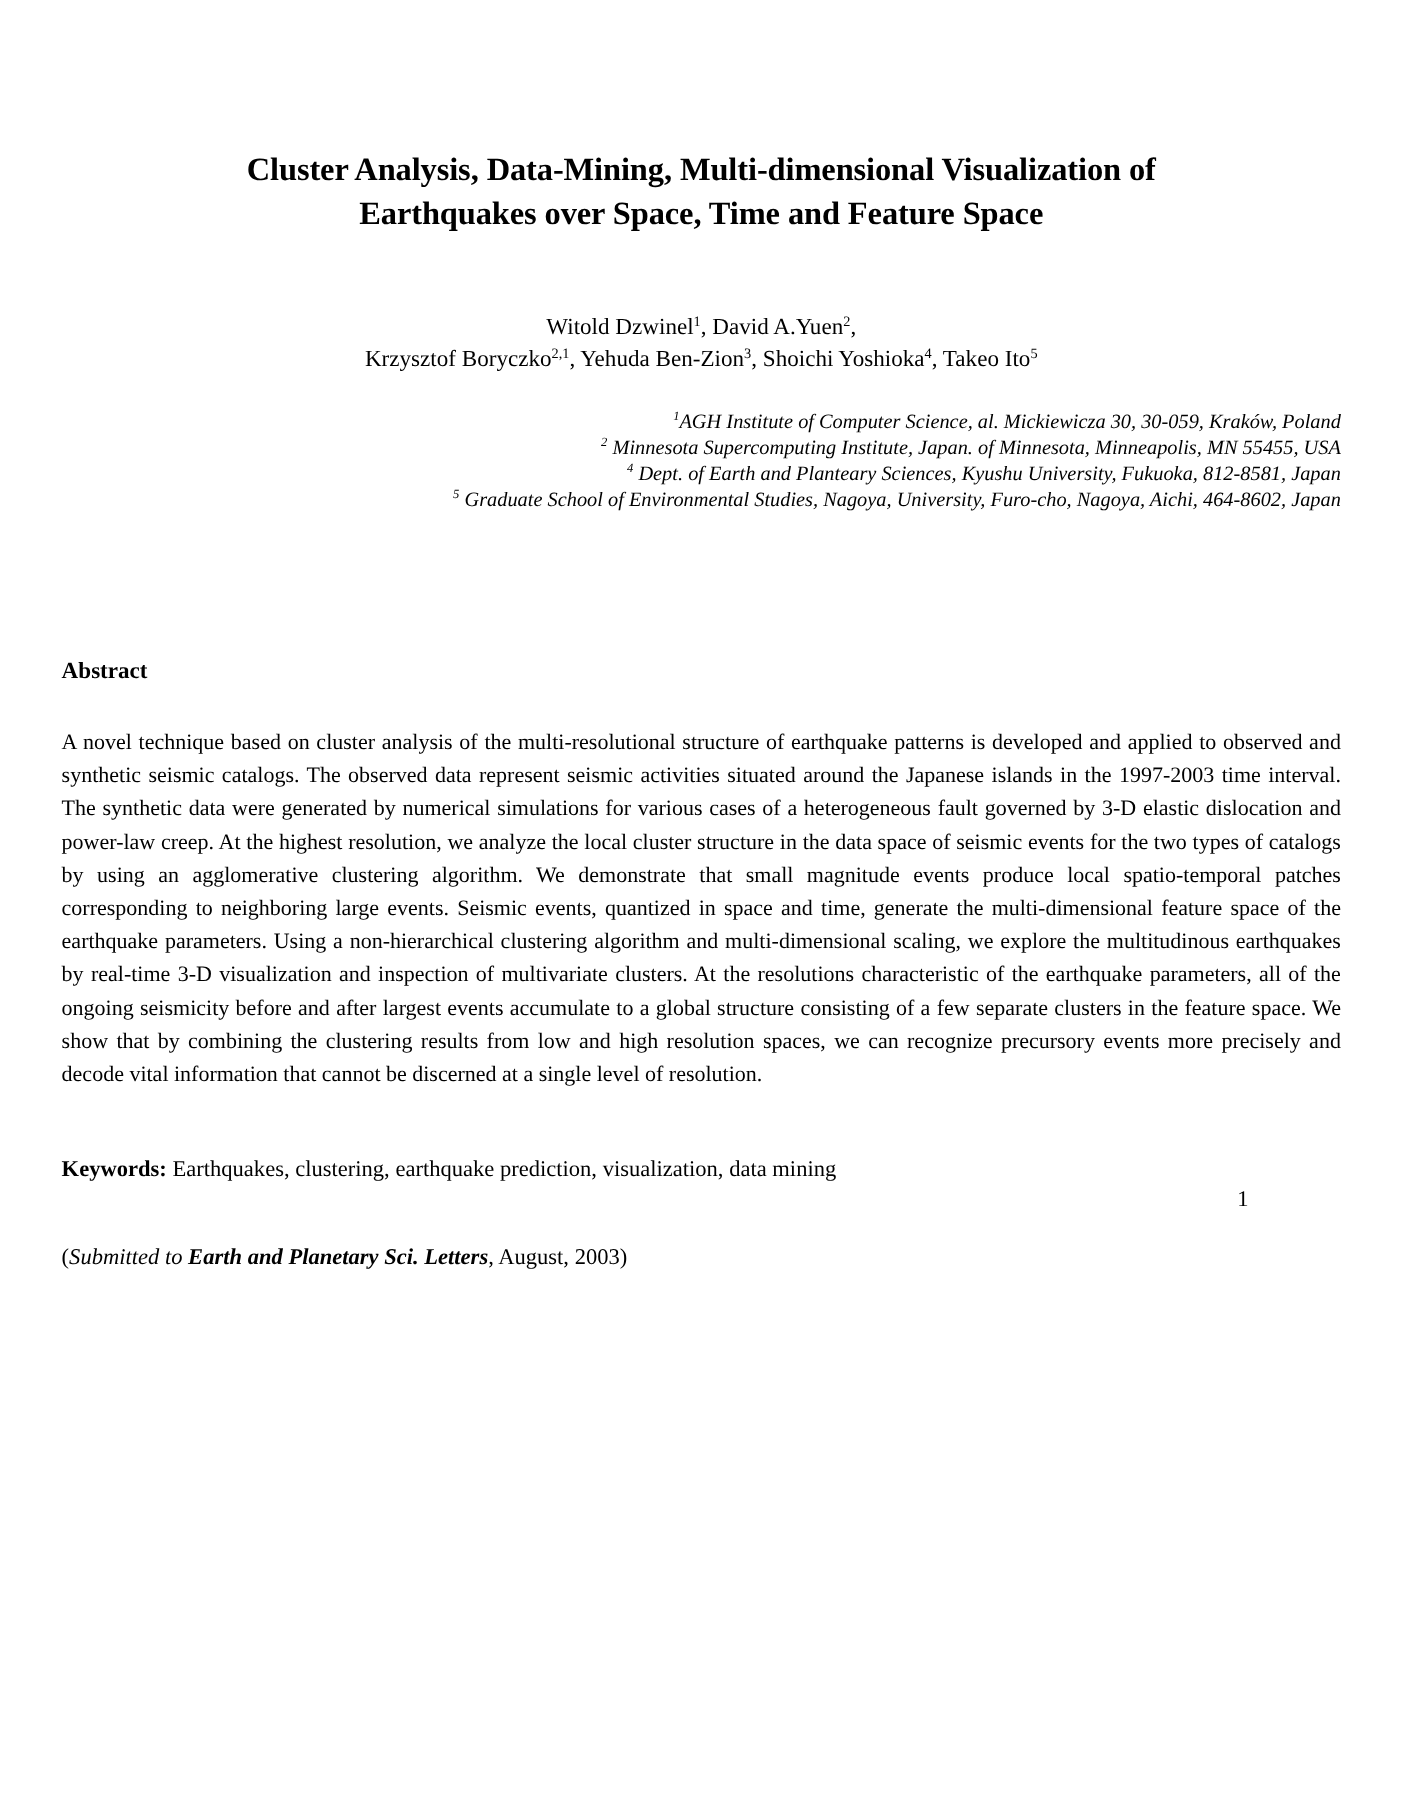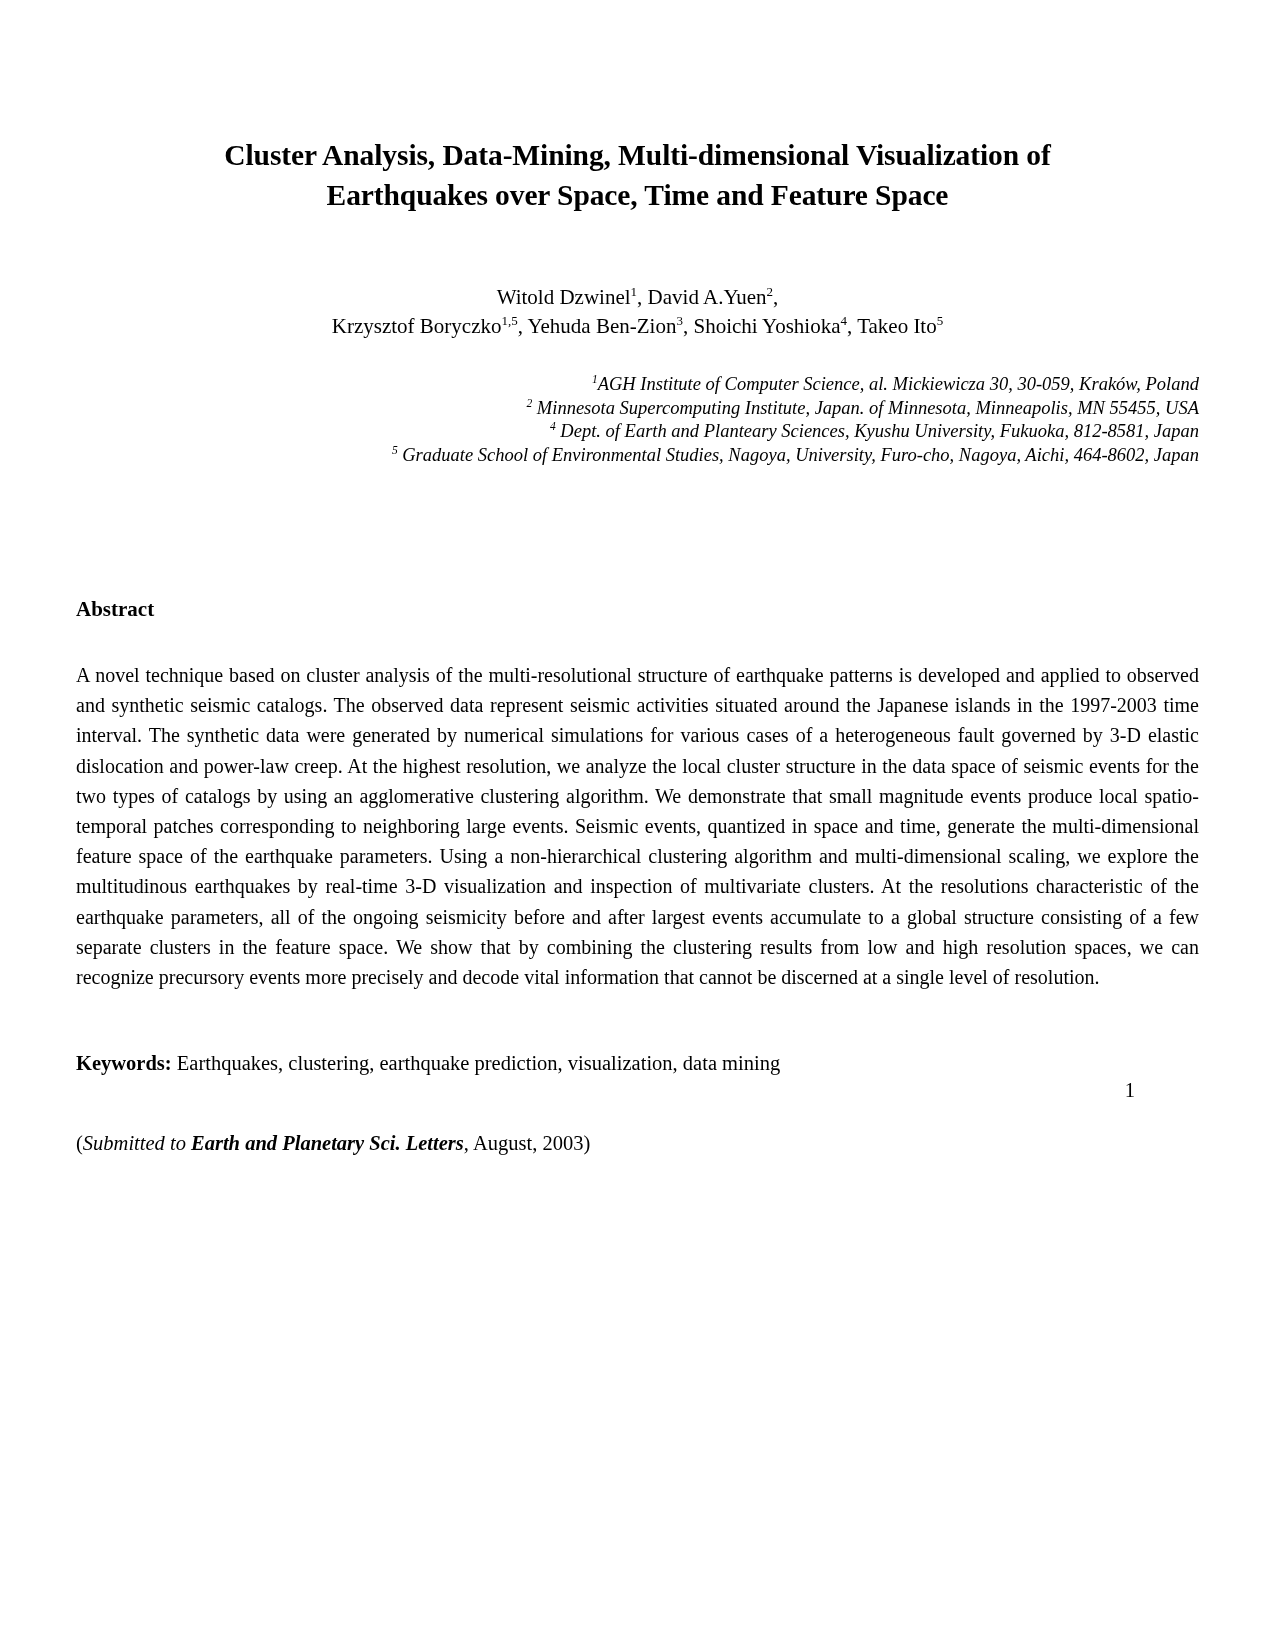--- a/index.html
+++ b/index.html
@@ -13,21 +13,21 @@
     font-family: "Liberation Serif", "DejaVu Serif", serif;
     color: #000000;
     position: relative;
     overflow: hidden;
   }
   .page {
     position: relative;
     width: 1275px;
     height: 1200px;
     box-sizing: border-box;
-    padding: 0 76px;
+    padding: 0 56px;
   }
 
   
   .title-block {
     padding-top: 135px;
     text-align: center;
   }
   .title-line {
     font-size: 29.5px;
     font-weight: bold;
@@ -122,21 +122,21 @@
   <div class="title-block">
     <div class="title-line">Cluster Analysis, Data-Mining, Multi-dimensional Visualization of</div>
     <div class="title-line">Earthquakes over Space, Time and Feature Space</div>
   </div>
 
   <div class="authors-block">
     <div class="author-line">
       <span>Witold Dzwinel</span><sup>1</sup><span>, </span><span>David A.Yuen</span><sup>2</sup><span>,</span>
     </div>
     <div class="author-line">
-      <span>Krzysztof Boryczko</span><sup>1,5</sup><span>, </span><span>Yehuda Ben-Zion</span><sup>3</sup><span>, </span><span>Shoichi Yoshioka</span><sup>4</sup><span>, </span><span>Takeo Ito</span><sup>5</sup>
+      <span>Krzysztof Boryczko</span><sup>2,1</sup><span>, </span><span>Yehuda Ben-Zion</span><sup>3</sup><span>, </span><span>Shoichi Yoshioka</span><sup>4</sup><span>, </span><span>Takeo Ito</span><sup>5</sup>
     </div>
   </div>
 
   <div class="affil-block">
     <div class="affil-line"><sup>1</sup><span>AGH Institute of Computer Science, al. Mickiewicza 30, 30-059, Kraków, Poland</span></div>
     <div class="affil-line"><sup>2</sup><span> Minnesota Supercomputing Institute, Japan. of Minnesota, Minneapolis, MN 55455, USA</span></div>
     <div class="affil-line"><sup>4</sup><span> Dept. of Earth and Planteary Sciences, Kyushu University, Fukuoka, 812-8581, Japan</span></div>
     <div class="affil-line"><sup>5</sup><span> Graduate School of Environmental Studies, Nagoya, University, Furo-cho, Nagoya, Aichi, 464-8602, Japan</span></div>
   </div>
 

